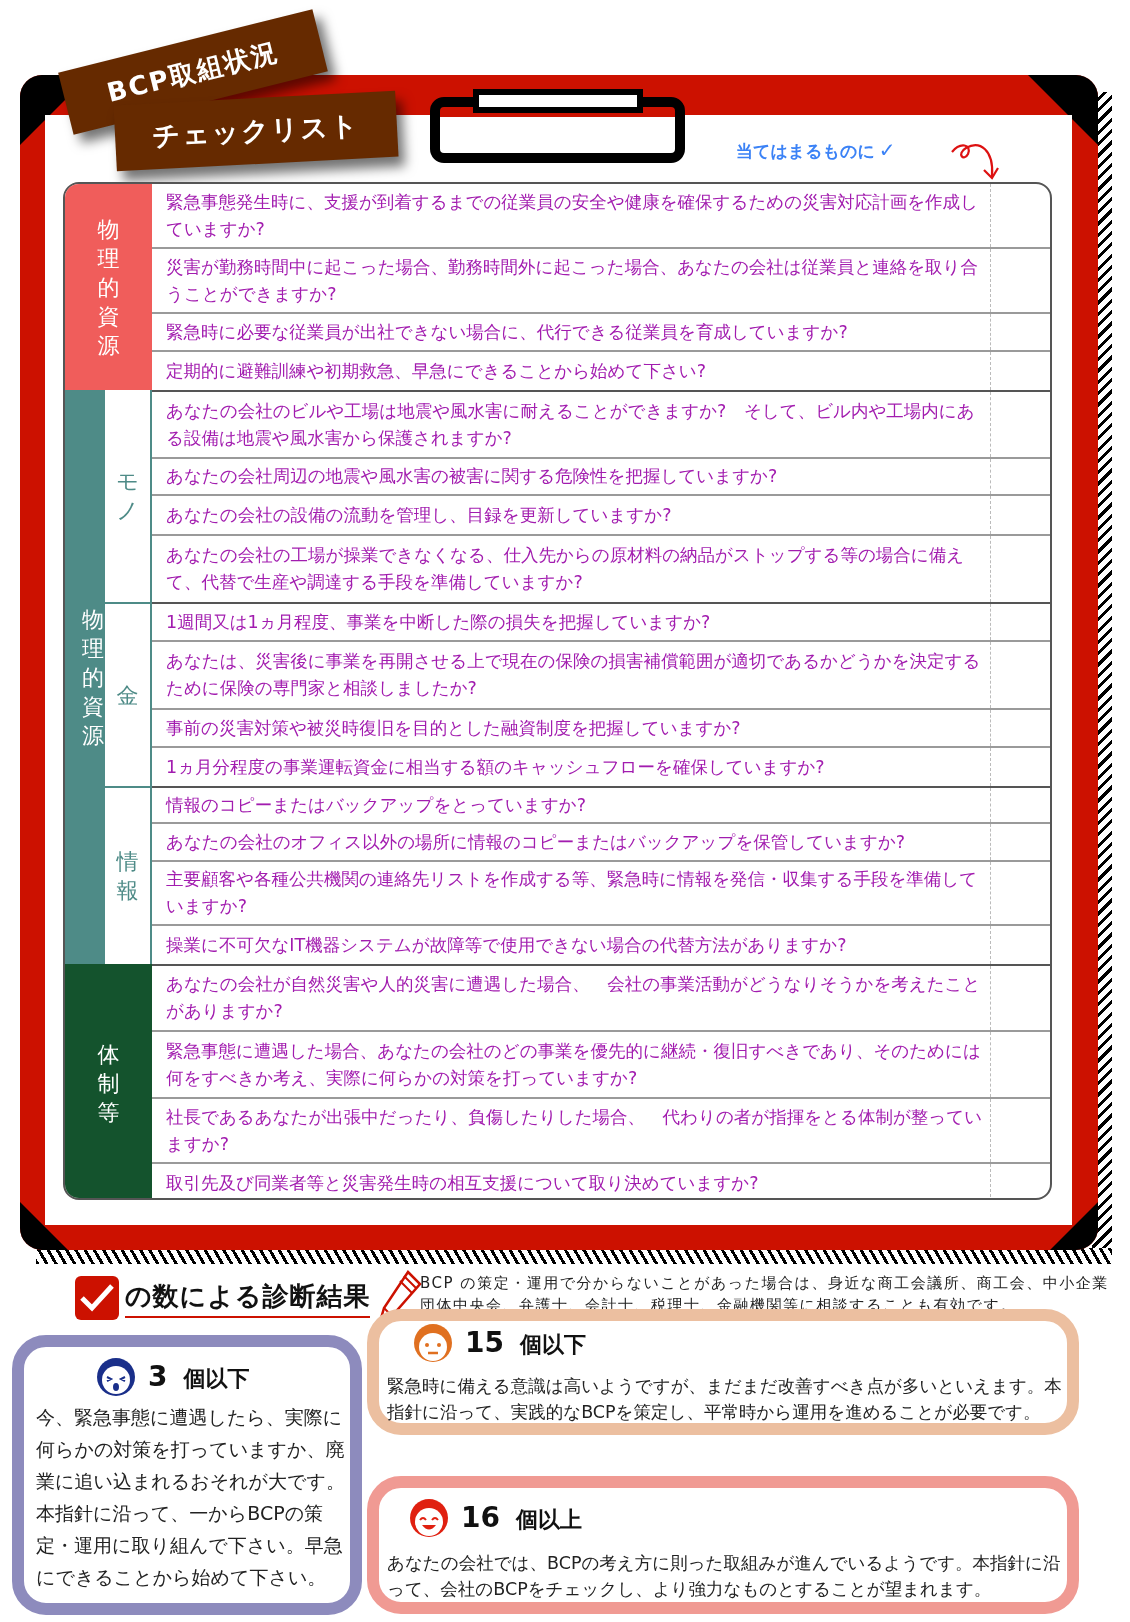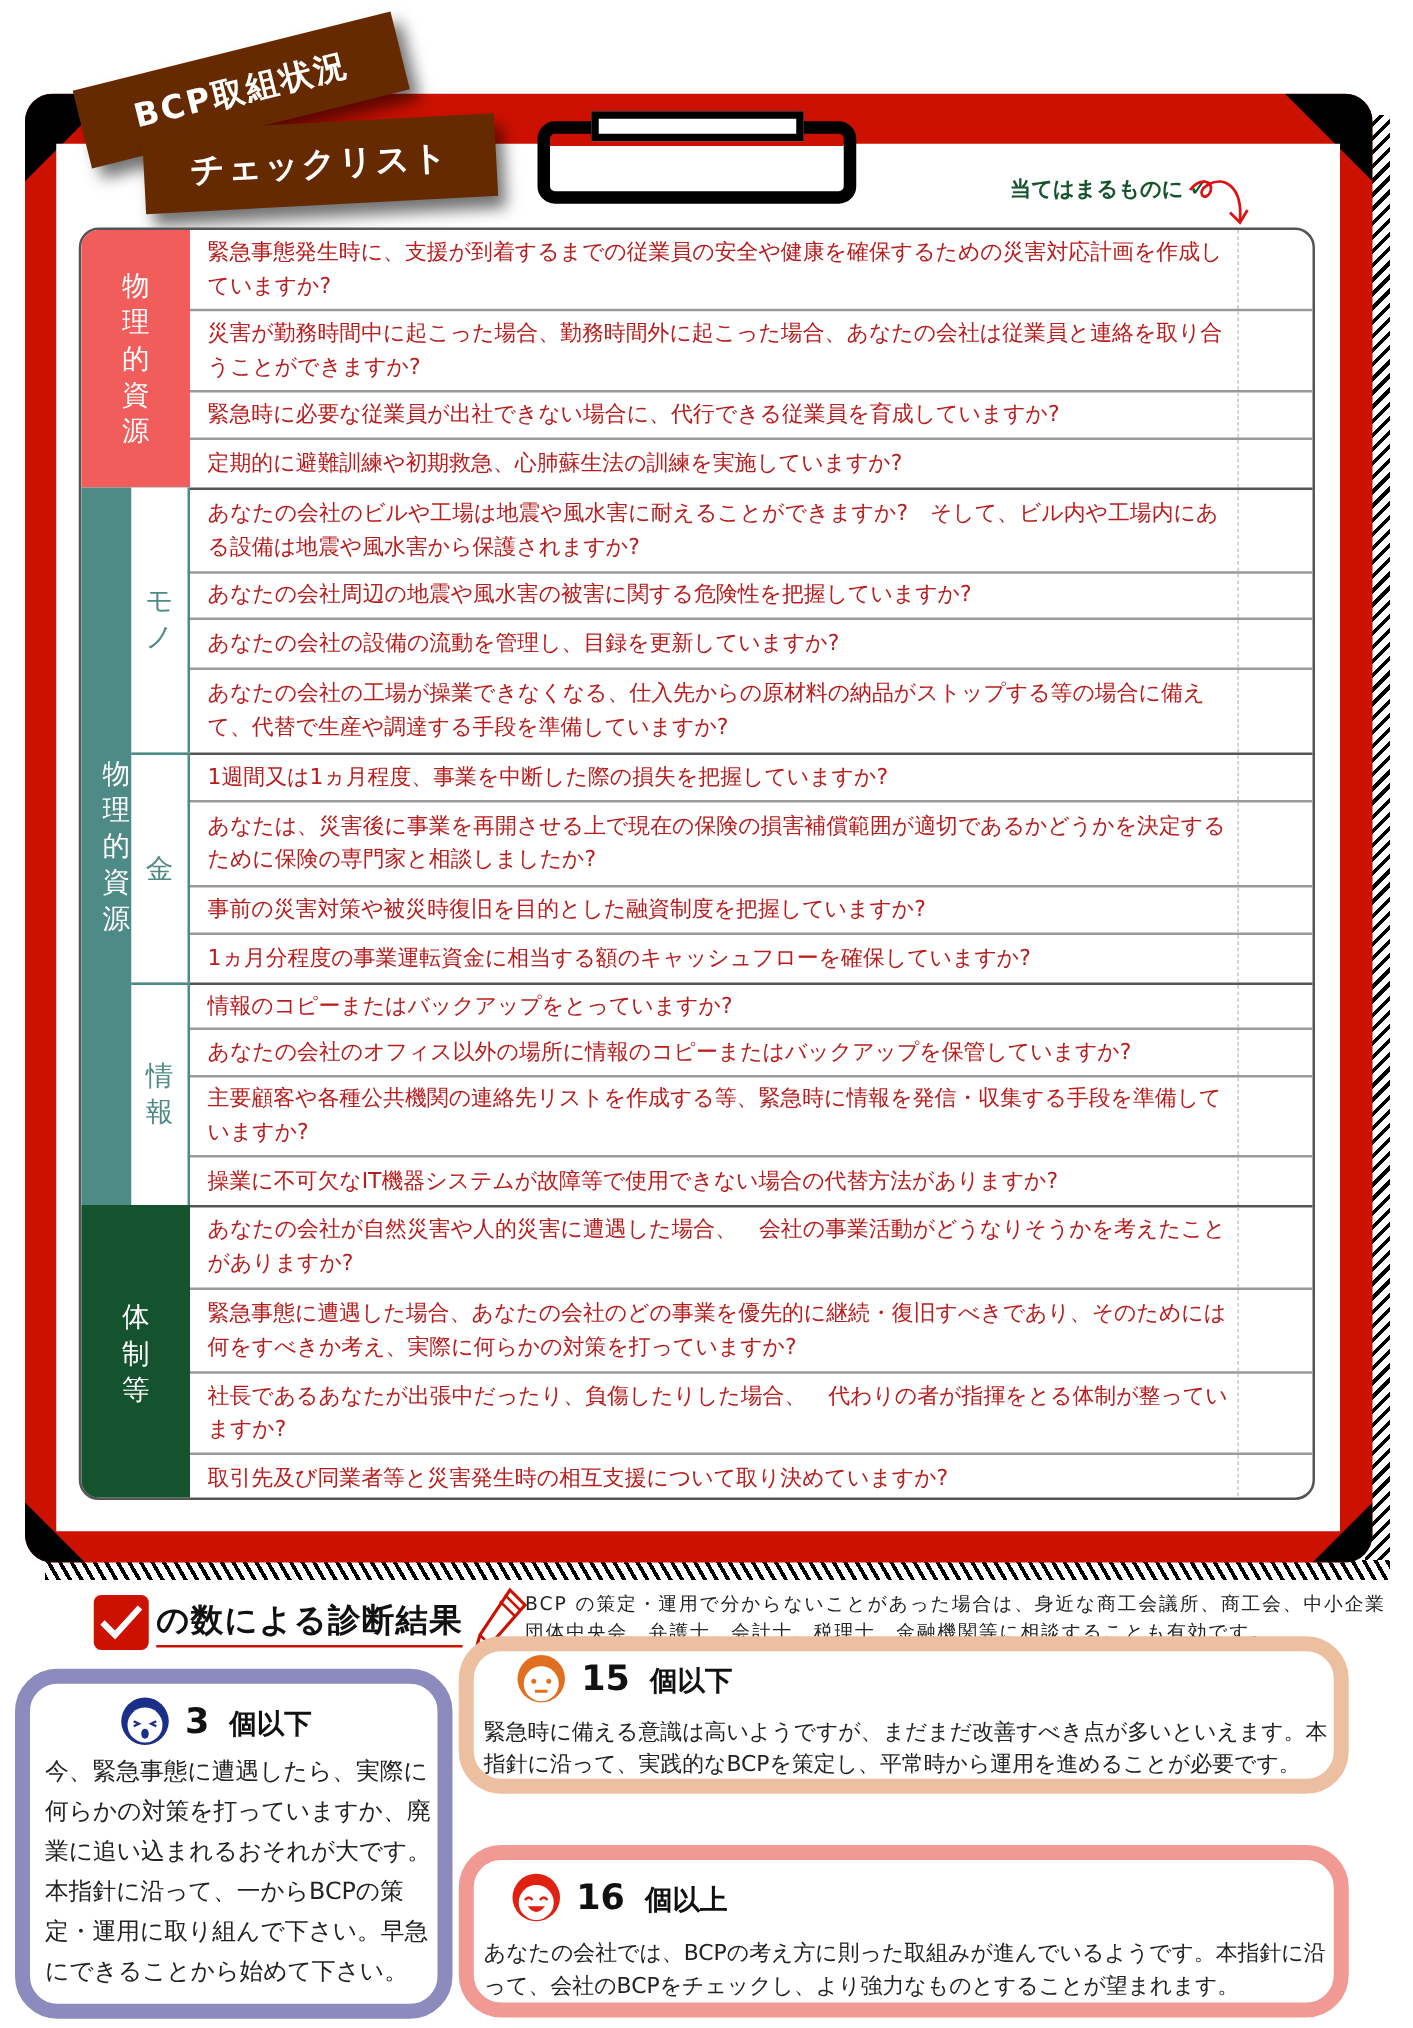--- a/index.html
+++ b/index.html
@@ -26,21 +26,21 @@
   .clip-tab { position: absolute; left: 473px; top: 89px; width: 170px; height: 24px;
     background: #fff; border: 6px solid #000; }
 
   
   .ribbon { position: absolute; background: #662a00; color: #fff; font-weight: bold;
     box-shadow: 6px 10px 12px rgba(0,0,0,0.55); letter-spacing: 2px;
     font-family: "DejaVu Sans", sans-serif; display: flex; align-items: center; justify-content: center; }
   .ribbon-1 { left: 62px; top: 40px; width: 262px; height: 64px; font-size: 26px; transform: rotate(-14deg); }
   .ribbon-2 { left: 115px; top: 98px; width: 282px; height: 66px; font-size: 27px; transform: rotate(-3deg); }
 
-  .check-hint { position: absolute; left: 808px; top: 138px; font-size: 17px; font-weight: bold; color: #14532d; }
+  .check-hint { position: absolute; left: 736px; top: 138px; font-size: 17px; font-weight: bold; color: #3b82f6; }
   .check-hint .tick { font-weight: normal; margin-left: 4px; font-size: 20px; }
   .hint-arrow { position: absolute; left: 950px; top: 140px; }
 
   
   .table { position: absolute; left: 63px; top: 182px; width: 989px; height: 1018px;
     border: 2px solid #555; border-radius: 16px; overflow: hidden; background: #fff; }
   .cat { position: absolute; color: #fff; font-size: 22px; line-height: 29px; text-align: center;
     display: flex; align-items: center; justify-content: center; }
   .cat span { display: block; width: 24px; white-space: normal; word-break: break-all; }
   .cat-human { left: 0; top: 0; width: 87px; height: 206px; background: #f05d5b; }
@@ -51,21 +51,21 @@
   .sub { position: absolute; left: 40px; width: 47px; background: #fff; color: #4e8b87;
     display: flex; align-items: center; justify-content: center; font-size: 22px; line-height: 29px;
     border-right: 2px solid #4e8b87; border-top: 2px solid #4e8b87; }
   .sub span { display: block; width: 24px; text-align: center; }
 
   .rows { position: absolute; left: 87px; top: 0; width: 900px; }
   .row { position: absolute; left: 0; width: 900px; border-top: 2px solid #9a9a9a;
     display: flex; align-items: center; }
   .row.first { border-top: none; }
   .row.group-start { border-top: 2px solid #555; }
-  .row .q { width: 838px; padding-left: 14px; font-size: 17.5px; line-height: 27px; color: #b91c1c; }
+  .row .q { width: 838px; padding-left: 14px; font-size: 17.5px; line-height: 27px; color: #a21caf; }
   .row .box { width: 62px; height: 100%; border-left: 1px dashed #bbb; }
 
   
   .result-head { position: absolute; left: 75px; top: 1276px; display: flex; align-items: center; }
   .check-square { width: 44px; height: 44px; background: #cc1100; border-radius: 6px; position: relative; }
   .check-square svg { position: absolute; left: 3px; top: 4px; }
   .result-title { margin-left: 6px; font-size: 26px; font-weight: bold; color: #111;
     border-bottom: 2px solid #cc1100; padding-bottom: 2px; letter-spacing: 1px; }
   .pencil { position: absolute; left: 378px; top: 1270px; }
   .advice { position: absolute; left: 420px; top: 1272px; width: 700px; font-size: 15px; line-height: 22px;
@@ -145,21 +145,21 @@
       </div>
     <div class="row" style="top:63px;height:65px">
         <div class="q">災害が勤務時間中に起こった場合、勤務時間外に起こった場合、あなたの会社は従業員と連絡を取り合うことができますか?</div>
         <div class="box"></div>
       </div>
     <div class="row" style="top:128px;height:38px">
         <div class="q">緊急時に必要な従業員が出社できない場合に、代行できる従業員を育成していますか?</div>
         <div class="box"></div>
       </div>
     <div class="row" style="top:166px;height:40px">
-        <div class="q">定期的に避難訓練や初期救急、心肺蘇生法の訓練を実施していますか?</div>
+        <div class="q">定期的に避難訓練や初期救急、早急にできることから始めて下さい?</div>
         <div class="box"></div>
       </div>
 
     <div class="row group-start" style="top:206px;height:67px">
         <div class="q">あなたの会社のビルや工場は地震や風水害に耐えることができますか?　そして、ビル内や工場内にある設備は地震や風水害から保護されますか?</div>
         <div class="box"></div>
       </div>
     <div class="row" style="top:273px;height:37px">
         <div class="q">あなたの会社周辺の地震や風水害の被害に関する危険性を把握していますか?</div>
         <div class="box"></div>

